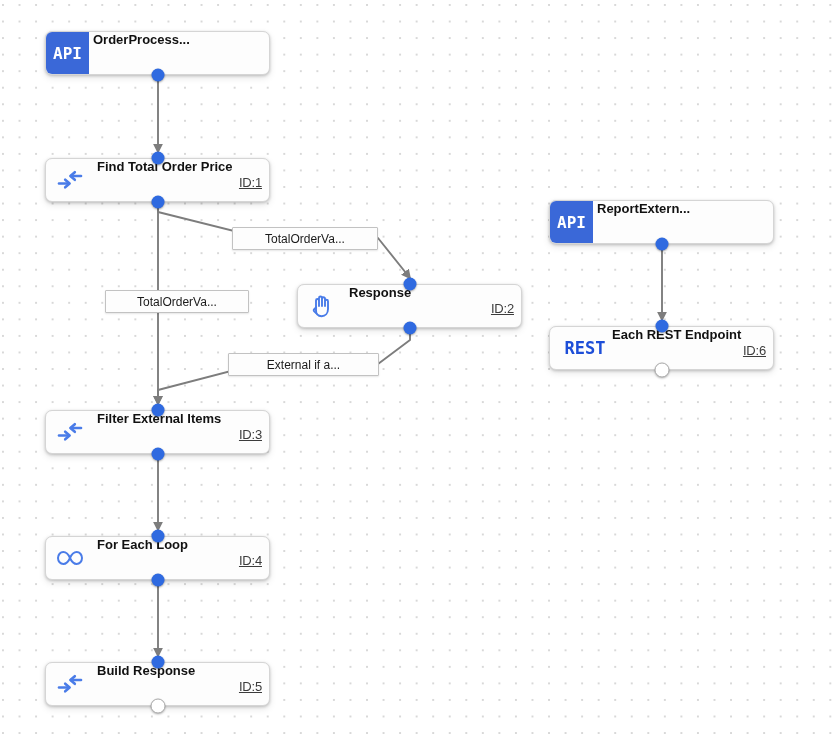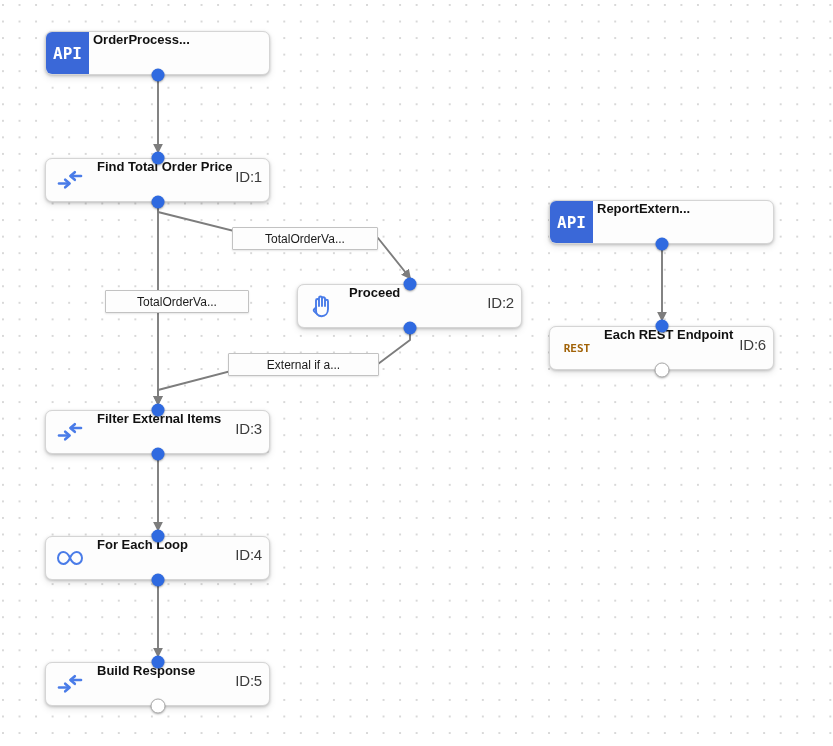--- a/index.html
+++ b/index.html
@@ -58,53 +58,54 @@
     font-weight: 700;
     letter-spacing: 0px;
     display: flex;
     align-items: center;
     justify-content: center;
     flex: 0 0 auto;
   }
   .badge-rest {
     width: 46px;
     height: 100%;
-    color: #a16207;
+    color: #1d4ed8;
     font-family: "DejaVu Sans Mono", monospace;
-    font-size: 11px;
+    font-size: 17px;
     font-weight: 700;
     display: flex;
     align-items: center;
     justify-content: center;
     flex: 0 0 auto;
-    padding-left: 4px;
+    padding-left: 12px;
   }
   .icon-box {
     width: 47px;
     height: 100%;
     flex: 0 0 auto;
     display: flex;
     align-items: center;
     justify-content: center;
     color: #4a7ce8;
   }
   .node-label {
     font-size: 13px;
     font-weight: bold;
     color: #111111;
     white-space: nowrap;
     padding-left: 4px;
   }
   .node-id {
     position: absolute;
     right: 7px;
-    top: 9px;
-    font-size: 15px;
+    top: 16px;
+    font-size: 13px;
     color: #3c3c3c;
     letter-spacing: -0.2px;
+    text-decoration: underline;
   }
 
   
   .port {
     position: absolute;
     width: 13px;
     height: 13px;
     border-radius: 50%;
     background: #2f6ae0;
     box-shadow: 0 1px 2px rgba(0,0,0,0.35);
@@ -180,21 +181,21 @@
         <div class="node-id">ID:1</div>
       </div>
       <div class="node" style="left: 297px; top: 284px; width: 225px; height: 44px;">
         <div class="node-inner">
           <div class="icon-box">
             <svg width="22" height="24" viewBox="0 0 22 24" fill="none" aria-hidden="true">
               <path d="M5 13.5 V6.5 a1.5 1.5 0 0 1 3 0 V12 V4 a1.5 1.5 0 0 1 3 0 V12 V4.8 a1.5 1.5 0 0 1 3 0 V12 V7.2 a1.5 1.5 0 0 1 3 0 V15 c0 4.2 -2.6 7.2 -6.4 7.2 C6.8 22.2 5 19.6 5 16.6 Z" stroke="#4a7ce8" stroke-width="1.9" stroke-linejoin="round" fill="none"></path>
               <path d="M5 13.5 L3.2 15.2 a1.5 1.5 0 0 0 0 2.2 L5.6 19.6" stroke="#4a7ce8" stroke-width="1.9" stroke-linecap="round" fill="none"></path>
             </svg>
           </div>
-          <div class="node-label">Proceed</div>
+          <div class="node-label">Response</div>
         </div>
         <div class="node-id">ID:2</div>
       </div>
       <div class="node" style="left: 45px; top: 410px; width: 225px; height: 44px;">
         <div class="node-inner">
           <div class="icon-box">
             <svg width="26" height="22" viewBox="0 0 26 22" fill="none" aria-hidden="true">
               <path d="M2 14.5 H12" stroke="#4a7ce8" stroke-width="2.6" stroke-linecap="round"></path>
               <path d="M8.2 10.7 L12.6 14.5 L8.2 18.3" stroke="#4a7ce8" stroke-width="2.6" stroke-linecap="round" stroke-linejoin="round" fill="none"></path>
               <path d="M24 7 H14" stroke="#4a7ce8" stroke-width="2.6" stroke-linecap="round"></path>

